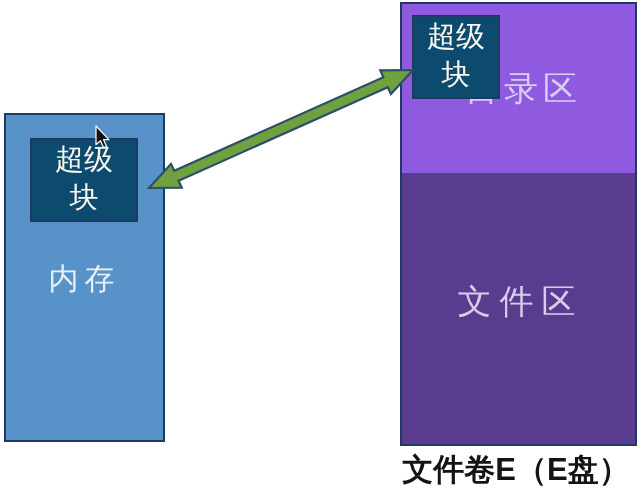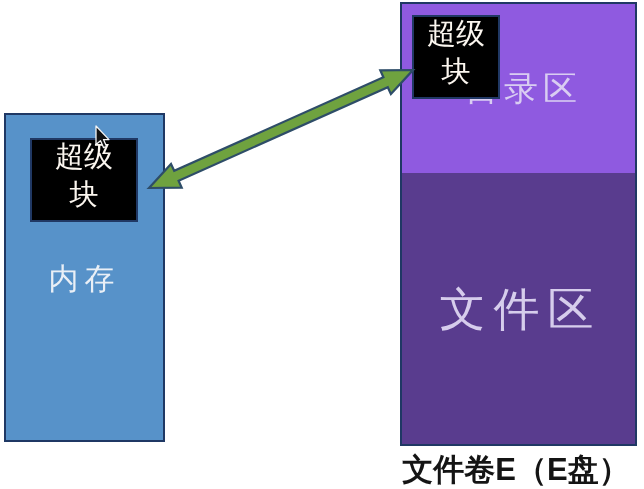--- a/index.html
+++ b/index.html
@@ -35,25 +35,25 @@
     font-family: "DejaVu Serif", serif;
     font-size: 30px;
     letter-spacing: 6px;
     box-sizing: border-box;
     color: #e9eff6;
     z-index: 1;
   }
   
   .sb {
     position: absolute;
-    background: #000000;
+    background: #0c4a6e;
     border: 2px solid #203864;
     box-sizing: border-box;
     color: #fbf6ef;
-    font-family: Liberation Mono, monospace;
+    font-family: Liberation Sans, sans-serif;
     font-size: 29px;
     line-height: 38px;
     text-align: center;
     z-index: 3;
   }
   .sb-left {
     left: 30px;
     top: 138px;
     width: 108px;
     height: 84px;
@@ -105,21 +105,21 @@
     height: 271px;
     background: #593c8e;
   }
   .file-label {
     position: absolute;
     left: 0;
     top: 106px;
     width: 223px;
     text-align: center;
     font-family: "DejaVu Serif", serif;
-    font-size: 46px;
+    font-size: 34px;
     letter-spacing: 8px;
     padding-left: 14px;
     box-sizing: border-box;
     color: #d6cdec;
   }
   
   .vol-caption {
     position: absolute;
     left: 388px;
     top: 449px;

